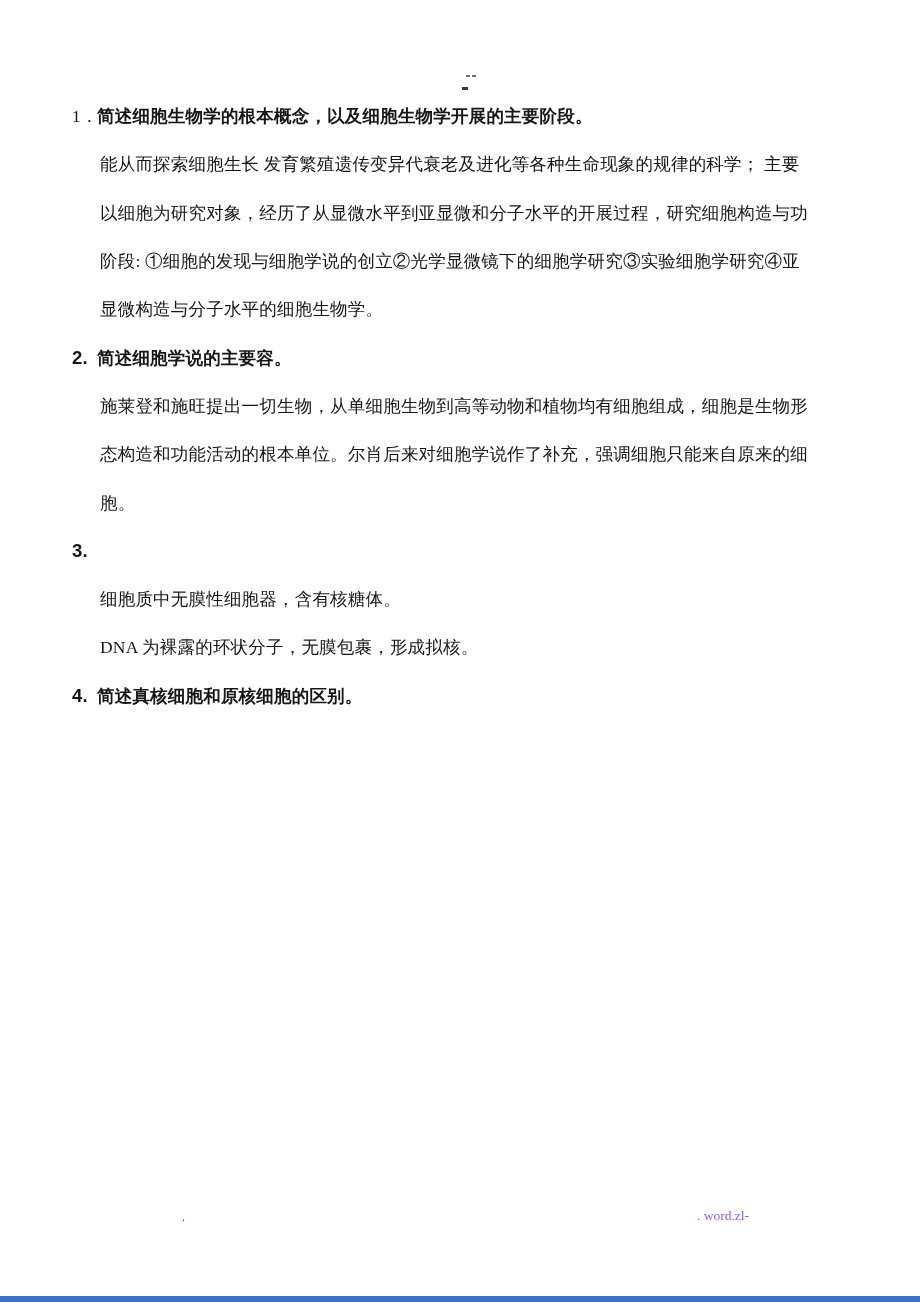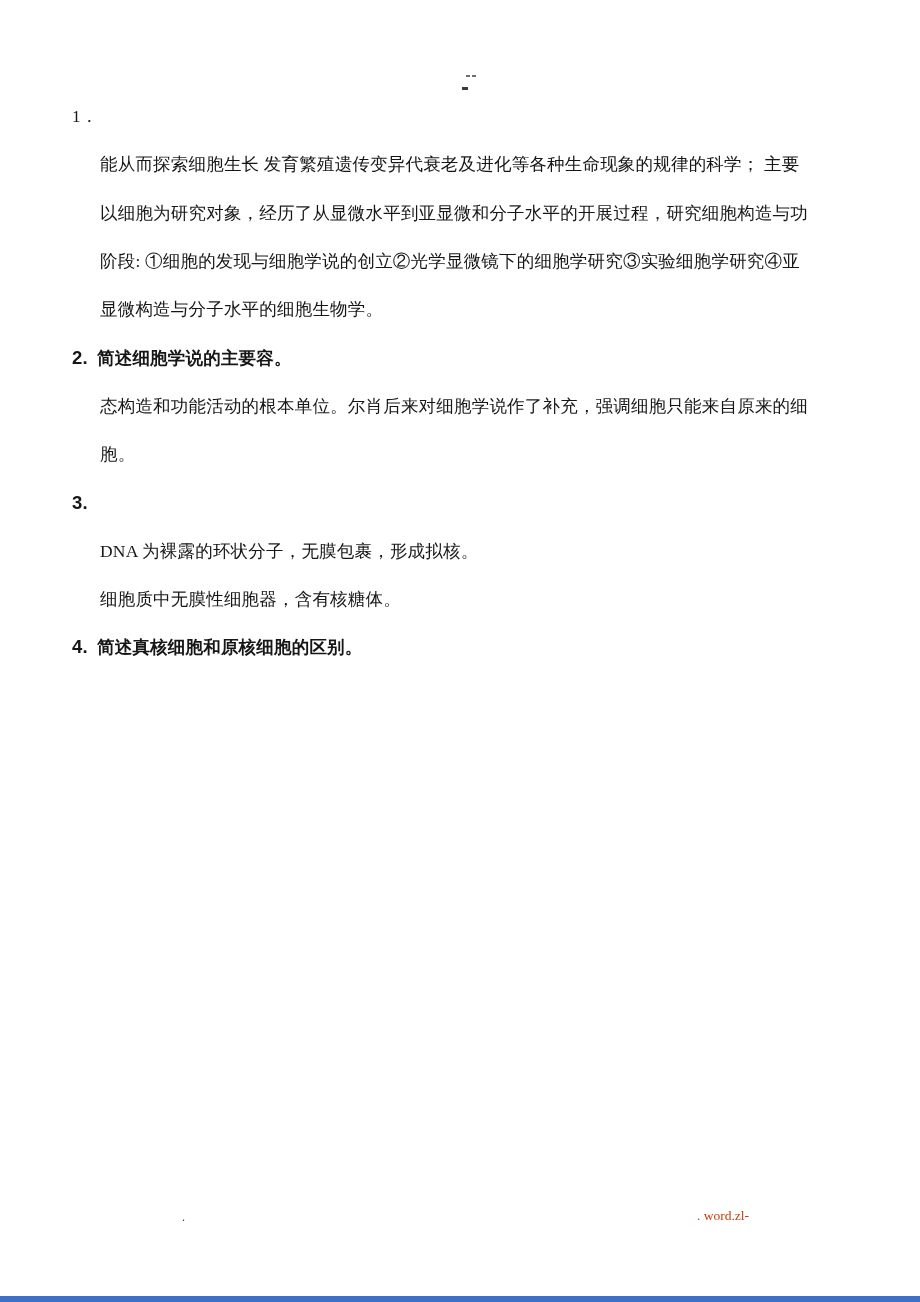--- a/index.html
+++ b/index.html
@@ -54,21 +54,21 @@
   .footer-left {
     position: absolute;
     left: 182px; top: 1210px;
     font-size: 12px;
     color: #333333;
   }
   .footer-right {
     position: absolute;
     left: 697px; top: 1208px;
     font-size: 13.5px;
-    color: #c2410c;
+    color: #8b5cf6;
     font-family: "Liberation Serif", serif;
   }
 
   
   .bottom-bar {
     position: absolute;
     left: 0; bottom: 0;
     width: 920px; height: 6px;
     background: #3e6fc9;
   }
@@ -77,38 +77,40 @@
 <body>
 
 <div class="hm dot-a"></div>
 <div class="hm dot-b"></div>
 <div class="hm dash"></div>
 
 <div class="content">
 
   <div class="row">
     <span class="q-num serif">1．</span>
+    <span class="q-title">简述细胞生物学的根本概念，以及细胞生物学开展的主要阶段。</span>
   </div>
   <div class="row a-row">能从而探索细胞生长 发育繁殖遗传变异代衰老及进化等各种生命现象的规律的科学； 主要</div>
   <div class="row a-row">以细胞为研究对象，经历了从显微水平到亚显微和分子水平的开展过程，研究细胞构造与功</div>
   <div class="row a-row">阶段: ①细胞的发现与细胞学说的创立②光学显微镜下的细胞学研究③实验细胞学研究④亚</div>
   <div class="row a-row">显微构造与分子水平的细胞生物学。</div>
 
   <div class="row">
     <span class="q-num boldsans">2.</span>
     <span class="q-title">简述细胞学说的主要容。</span>
   </div>
+  <div class="row a-row">施莱登和施旺提出一切生物，从单细胞生物到高等动物和植物均有细胞组成，细胞是生物形</div>
   <div class="row a-row">态构造和功能活动的根本单位。尔肖后来对细胞学说作了补充，强调细胞只能来自原来的细</div>
   <div class="row a-row">胞。</div>
 
   <div class="row">
     <span class="q-num boldsans">3.</span>
   </div>
+  <div class="row a-row">细胞质中无膜性细胞器，含有核糖体。</div>
   <div class="row a-row">DNA 为裸露的环状分子，无膜包裹，形成拟核。</div>
-  <div class="row a-row">细胞质中无膜性细胞器，含有核糖体。</div>
 
   <div class="row">
     <span class="q-num boldsans">4.</span>
     <span class="q-title">简述真核细胞和原核细胞的区别。</span>
   </div>
 
 </div>
 
 <span class="footer-left">.</span>
 <span class="footer-right">. word.zl-</span>

